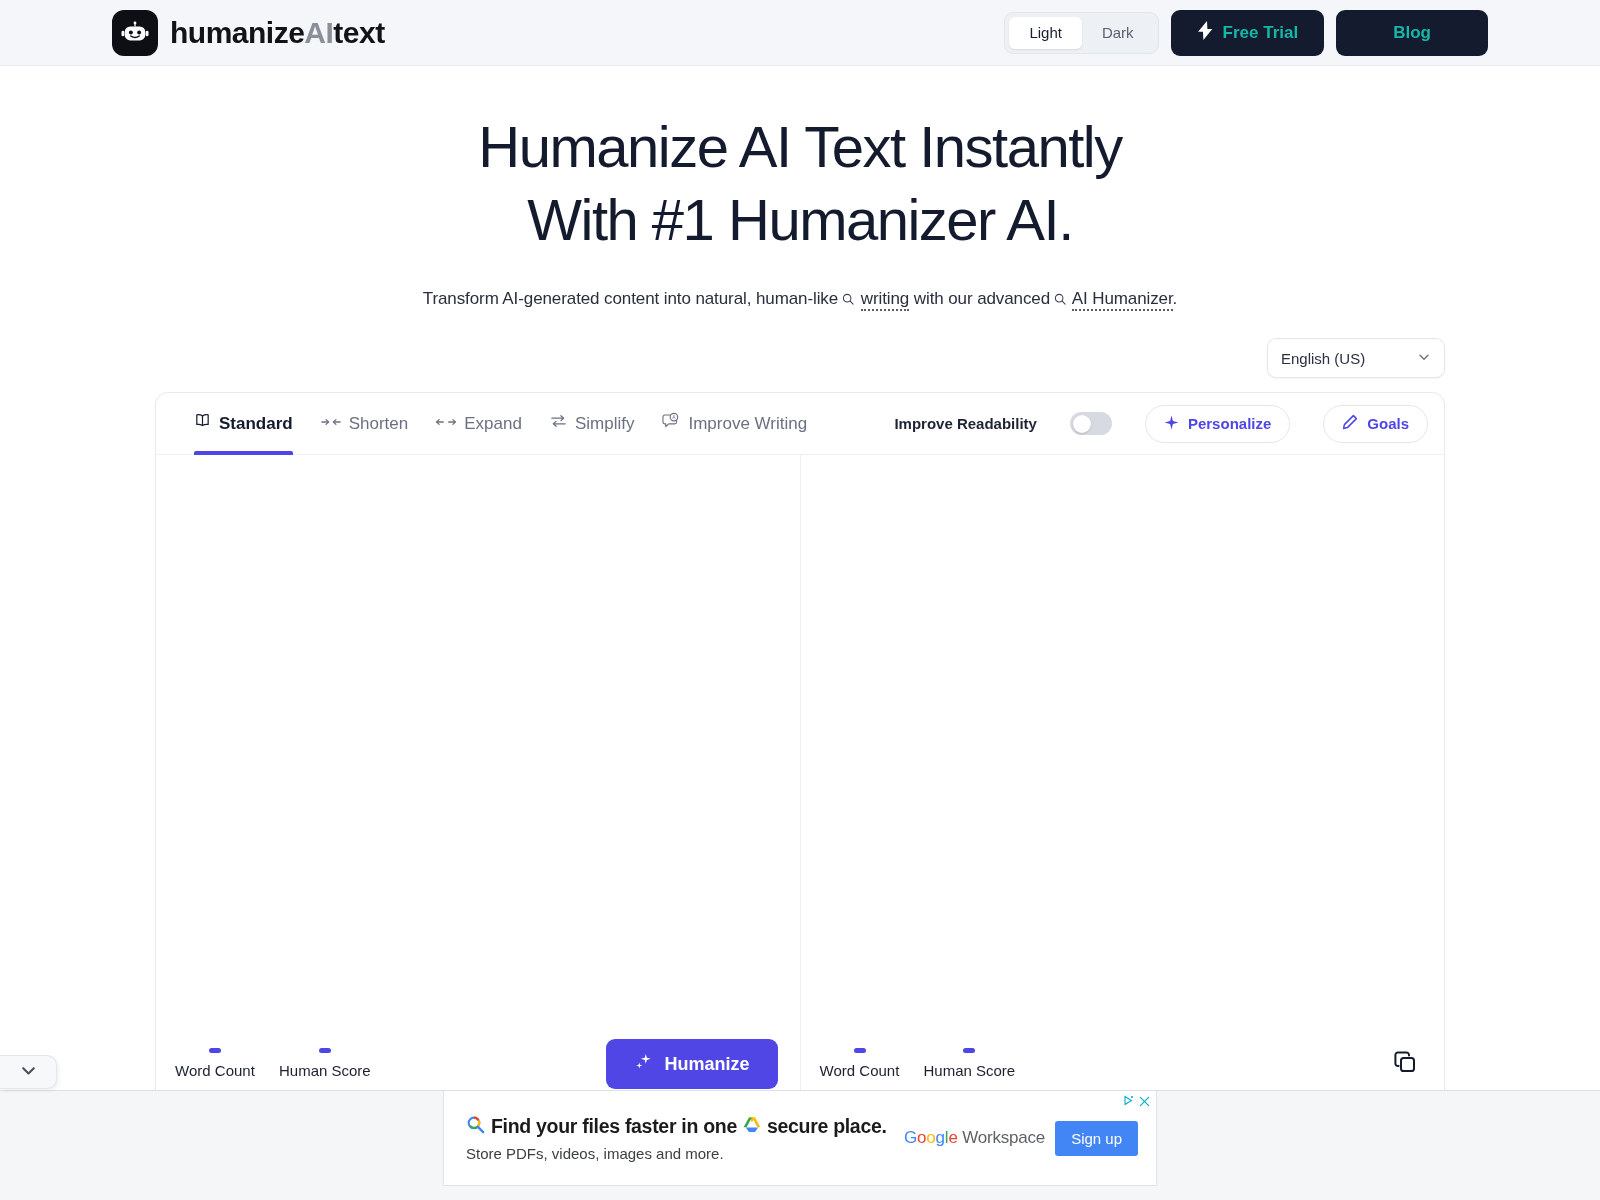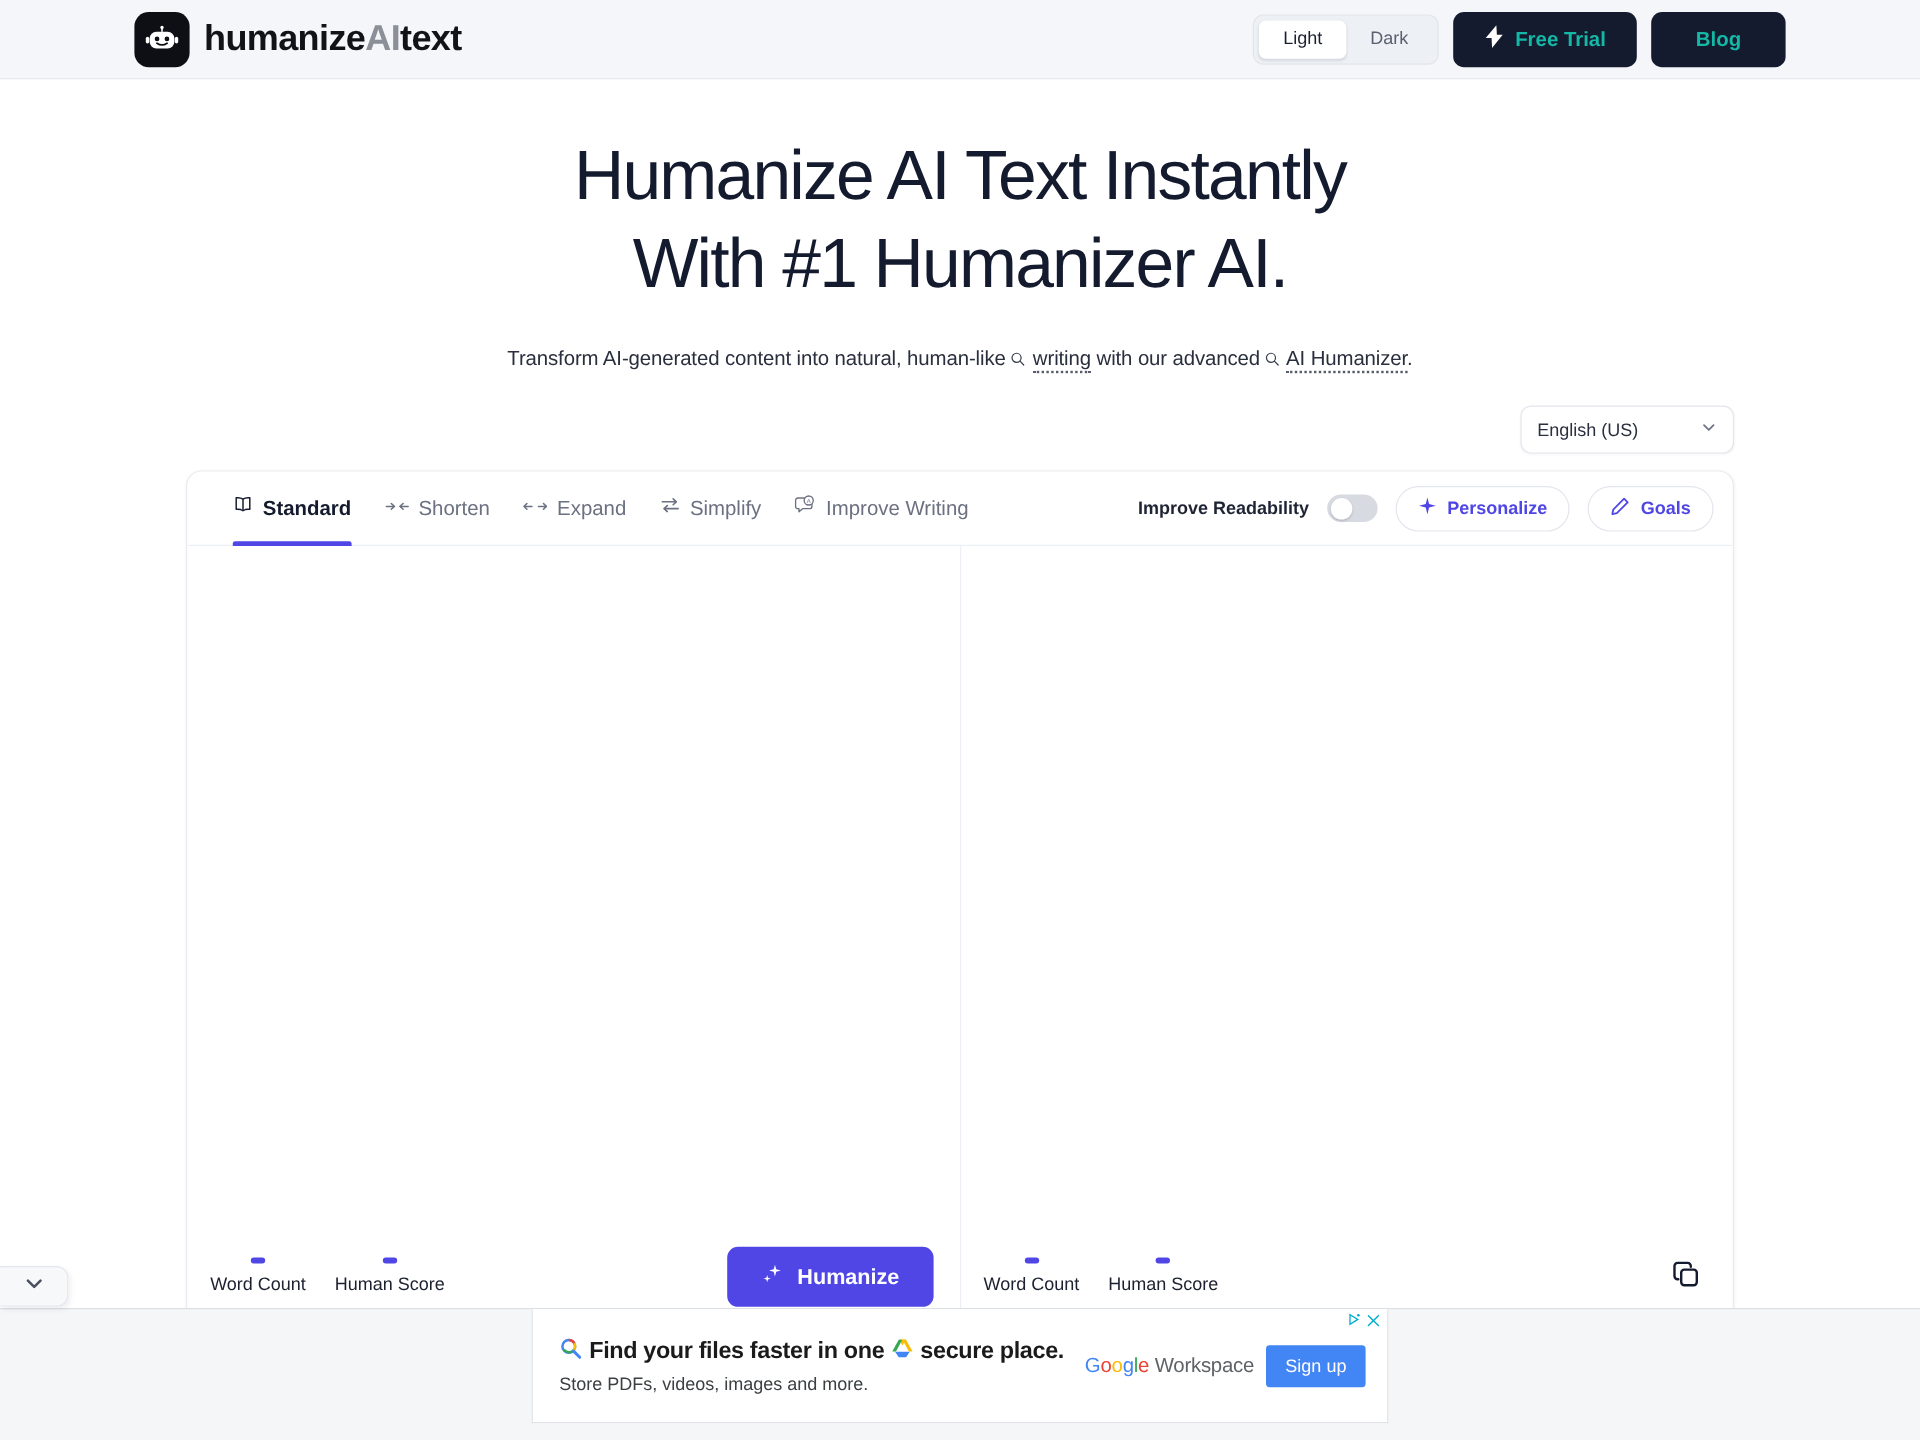--- a/index.html
+++ b/index.html
@@ -64,21 +64,21 @@
     display: flex; align-items: center; gap: 9px;
     background: #151b2e;
     color: #14b8a6;
     font-size: 17px; font-weight: 700;
     height: 46px;
     padding: 0 26px;
     border-radius: 9px;
     cursor: pointer;
     white-space: nowrap;
   }
-  .btn-dark.wide { padding: 0 37px; }
+  .btn-dark.wide { padding: 0 57px; }
 
   
   .hero { text-align: center; padding-top: 52px; }
   .hero h1 {
     font-size: 58px;
     line-height: 1.0;
     font-weight: 400;
     letter-spacing: -1.5px;
     color: #151b2e;
   }
@@ -142,21 +142,21 @@
     cursor: pointer;
     position: relative;
     white-space: nowrap;
   }
   .tab.active { color: #151b2e; font-weight: 700; }
   .tab.active::after {
     content: "";
     position: absolute; left: 0; right: 0; bottom: 0;
     height: 4px; background: #4f46e5; border-radius: 2px 2px 0 0;
   }
-  .toolbar-right { display: flex; align-items: center; gap: 15px; }
+  .toolbar-right { display: flex; align-items: center; gap: 33px; }
   .readability-label { font-size: 15px; font-weight: 700; color: #1e2434; white-space: nowrap; }
   .switch {
     width: 42px; height: 23px; border-radius: 12px;
     background: #d7dae1; position: relative; cursor: pointer;
   }
   .switch .knob {
     position: absolute; top: 2.5px; left: 3px;
     width: 18px; height: 18px; border-radius: 50%;
     background: #ffffff;
     box-shadow: 0 1px 2px rgba(0,0,0,.18);

